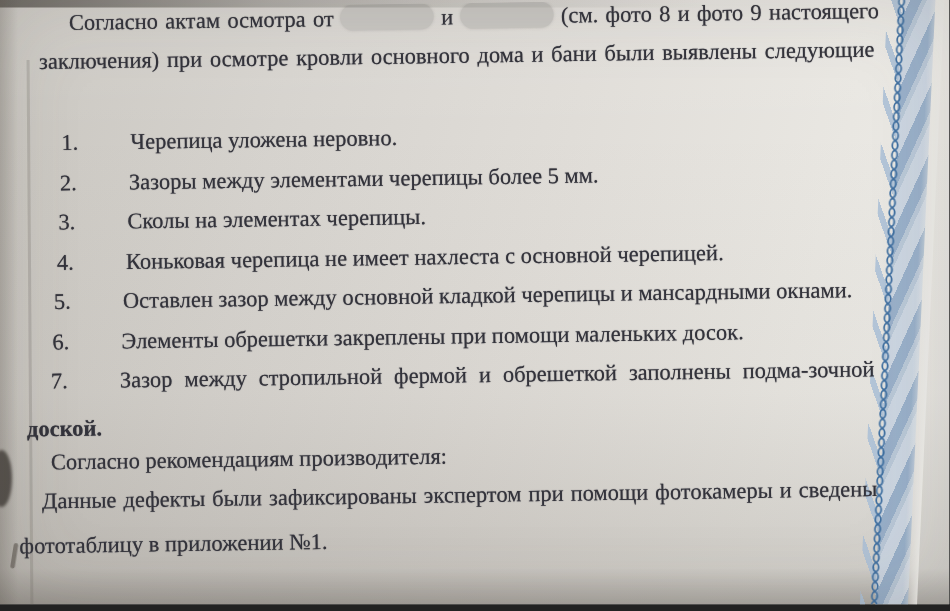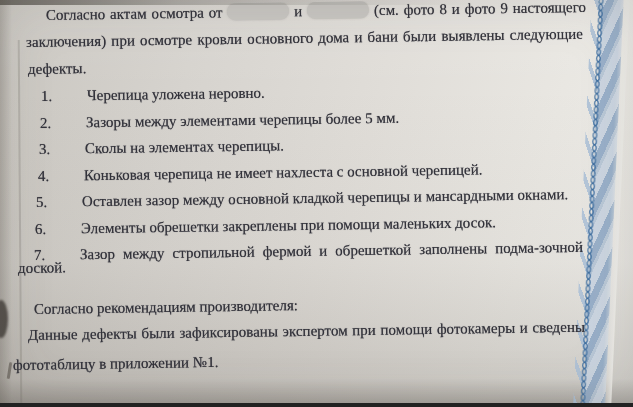--- a/index.html
+++ b/index.html
@@ -67,21 +67,20 @@
   </div>
 
   <div class="line just" style="left:46px;top:6px;width:540px;">
     <span>Согласно актам осмотра от</span>
     <span class="blob"></span>
     <span>и</span>
     <span class="blob"></span>
     <span>(см. фото 8 и фото 9 настоящего</span>
   </div>
   <div class="line just" style="left:26px;top:33px;width:557px;">заключения) при осмотре кровли основного дома и бани были выявлены следующие</div>
-  <div class="line" style="left:28px;top:60px;">дефекты.</div>
 
   <div class="line" style="left:41px;top:87px;">
     <span class="num">1.</span><span>Черепица уложена неровно.</span>
   </div>
   <div class="line" style="left:40px;top:113.5px;">
     <span class="num">2.</span><span>Зазоры между элементами черепицы более 5 мм.</span>
   </div>
   <div class="line" style="left:39px;top:140px;">
     <span class="num">3.</span><span>Сколы на элементах черепицы.</span>
   </div>
@@ -90,21 +89,21 @@
   </div>
   <div class="line" style="left:36px;top:193px;">
     <span class="num">5.</span><span>Оставлен зазор между основной кладкой черепицы и мансардными окнами.</span>
   </div>
   <div class="line" style="left:35px;top:219.5px;">
     <span class="num">6.</span><span>Элементы обрешетки закреплены при помощи маленьких досок.</span>
   </div>
   <div class="line just" style="left:34px;top:245.5px;width:549px;">
     <span class="num">7.</span><span>Зазор между стропильной фермой и обрешеткой заполнены подма-зочной</span>
   </div>
-  <div class="line" style="left:18px;top:259px;">доской.</div>
+  <div class="line" style="left:18px;top:278px;font-weight:bold;">доской.</div>
 
   <div class="line" style="left:34px;top:299.5px;">Согласно рекомендациям производителя:</div>
   <div class="line just" style="left:28px;top:326px;width:557px;">Данные дефекты были зафиксированы экспертом при помощи фотокамеры и сведены в</div>
   <div class="line" style="left:13px;top:356px;">фототаблицу в приложении №1.</div>
 
   <div class="top-edge"></div>
   <div class="left-edge"></div>
   <div class="vignette"></div>
 </div>
 

